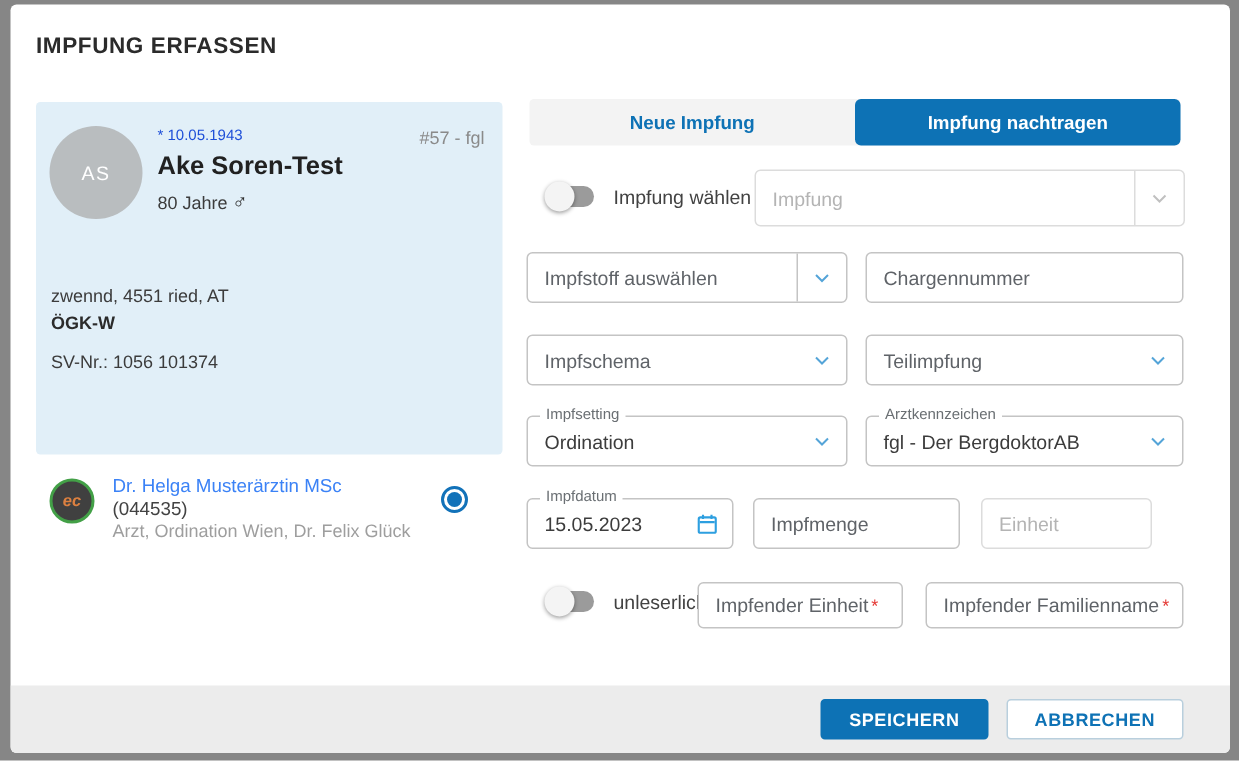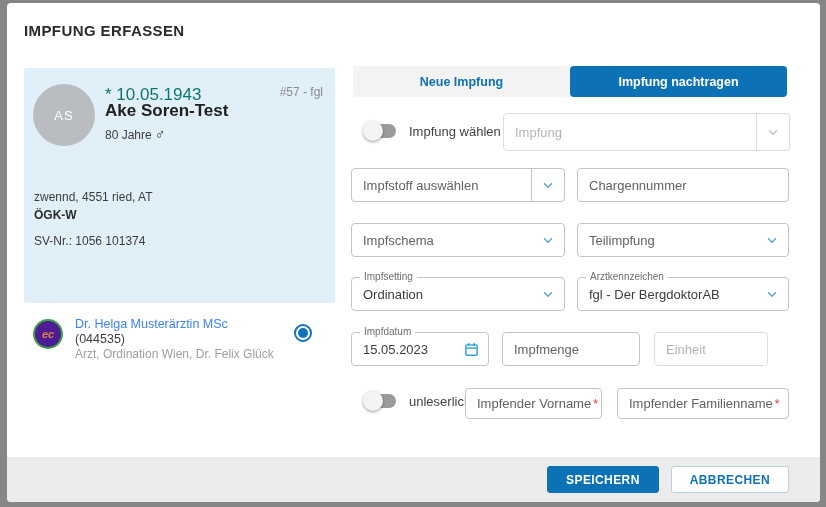--- a/index.html
+++ b/index.html
@@ -29,35 +29,35 @@
     left: 17px; top: 65px; width: 311px; height: 235px;
     background: #e1eff8; border-radius: 3px;
   }
   .patient-avatar {
     position: absolute; left: 9px; top: 16px;
     width: 62px; height: 62px; border-radius: 50%;
     background: #b9bdbf; color: #ffffff;
     display: flex; align-items: center; justify-content: center;
     font-size: 13px; letter-spacing: 1px;
   }
-  .p-birth { position: absolute; left: 81px; top: 17px; font-size: 17px; color: #0f766e; }
+  .p-birth { position: absolute; left: 81px; top: 17px; font-size: 10px; color: #1d4ed8; }
   .p-name  { position: absolute; left: 81px; top: 33px; font-size: 17px; font-weight: bold; color: #212121; }
   .p-age   { position: absolute; left: 81px; top: 58px; font-size: 12px; color: #3c3c3c; }
   .p-age .gender { font-size: 14px; color: #2b2b2b; margin-left: 3px; }
   .p-ref   { position: absolute; right: 12px; top: 17px; font-size: 12px; color: #8a8a8a; }
   .p-addr  { position: absolute; left: 10px; top: 122px; font-size: 12px; color: #3c3c3c; }
   .p-ins   { position: absolute; left: 10px; top: 140px; font-size: 12px; font-weight: bold; color: #2b2b2b; }
   .p-sv    { position: absolute; left: 10px; top: 166px; font-size: 12px; color: #3c3c3c; }
 
   
   .doctor-row { left: 17px; top: 312px; width: 311px; height: 48px; }
   .doc-avatar {
     position: absolute; left: 9px; top: 4px;
     width: 30px; height: 30px; border-radius: 50%;
-    background: #4c1d95; border: 2px solid #43a047;
+    background: #404040; border: 2px solid #43a047;
     display: flex; align-items: center; justify-content: center;
     color: #dc8040; font-size: 11px; font-style: italic; font-weight: bold;
   }
   .doc-name { position: absolute; left: 51px; top: 2px;  font-size: 12.5px; color: #3b82f6; }
   .doc-num  { position: absolute; left: 51px; top: 17px; font-size: 12.5px; color: #424242; }
   .doc-sub  { position: absolute; left: 51px; top: 32px; font-size: 12px; color: #9e9e9e; }
   .radio {
     position: absolute; left: 270px; top: 9px;
     width: 18px; height: 18px; border-radius: 50%;
     border: 2px solid #1272b9; background: #fff;
@@ -235,21 +235,21 @@
   <div class="field disabled" style="left:647px; top:329px; width:114px; height:34px;align-items:center;">
     <span class="txt light">Einheit</span>
   </div>
 
   <div class="toggle" style="left:356px; top:388px;">
     <span class="track"></span>
     <span class="thumb"></span>
   </div>
   <div class="abs toggle-label" style="left:402px; top:391px;">unleserlich</div>
   <div class="field" style="left:458px; top:385px; width:137px; height:31px;">
-    <span class="txt"><span>Impfender Vorname</span><span class="req">*</span></span>
+    <span class="txt"><span>Impfender Einheit</span><span class="req">*</span></span>
   </div>
   <div class="field" style="left:610px; top:385px; width:172px; height:31px;">
     <span class="txt"><span>Impfender Familienname</span><span class="req">*</span></span>
   </div>
 
   <div class="abs footer">
     <button class="btn btn-primary">SPEICHERN</button>
     <button class="btn btn-secondary">ABBRECHEN</button>
   </div>
 

